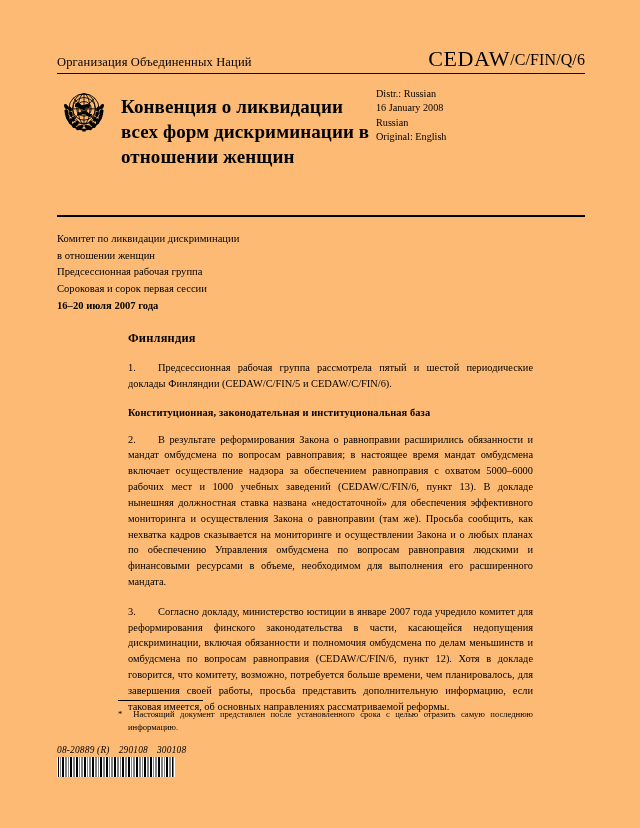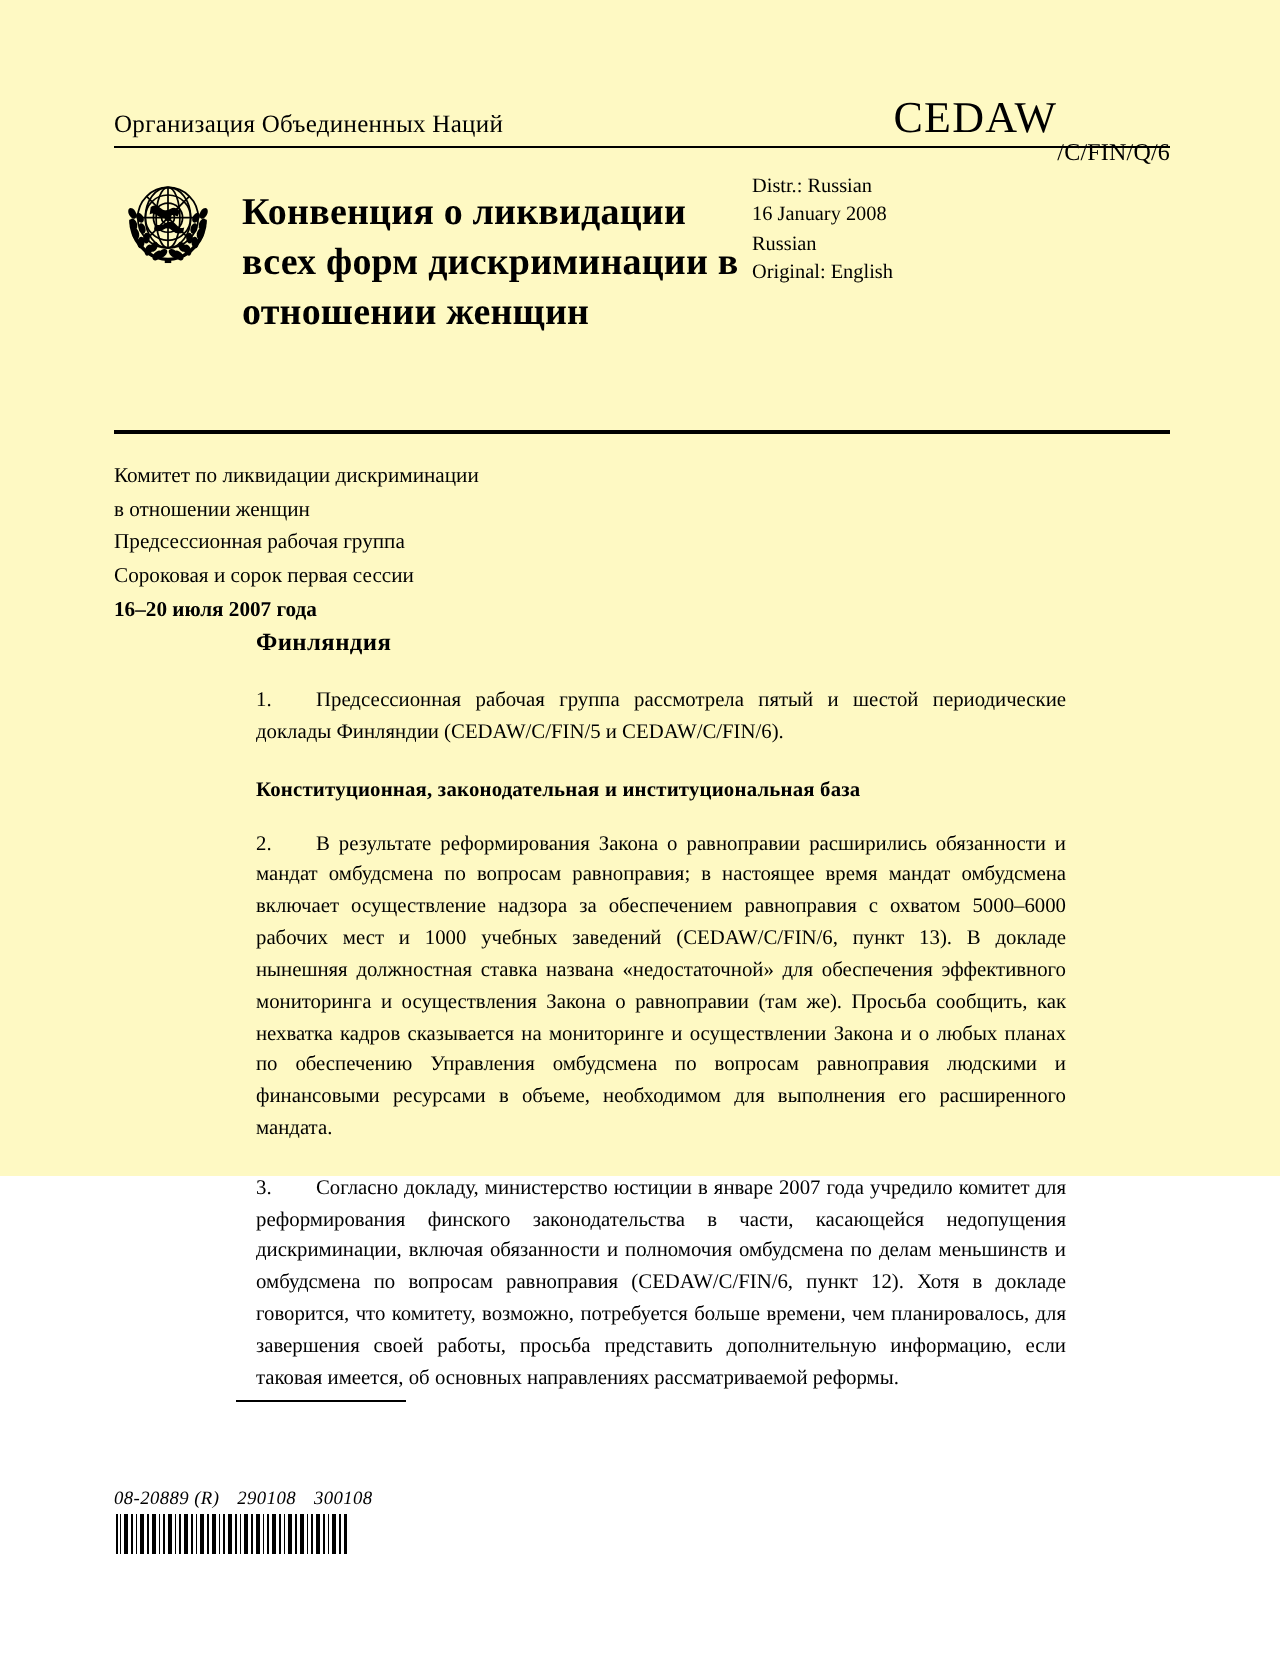--- a/index.html
+++ b/index.html
@@ -13,22 +13,22 @@
     position: relative;
     font-family: "Liberation Serif", "DejaVu Serif", serif;
     color: #000000;
     overflow: hidden;
   }
 
   .page {
     position: absolute;
     left: 0; top: 0;
     width: 640px;
-    height: 588px;
-    background: #fef9c3;
+    height: 828px;
+    background: #fdba74;
   }
 
   
   .masthead {
     position: absolute;
     left: 57px;
     top: 48px;
     width: 528px;
   }
   .masthead-top {
@@ -47,25 +47,25 @@
     white-space: nowrap;
     display: flex;
     align-items: center;
   }
   .symbol-main {
     font-size: 22px;
     letter-spacing: 0.6px;
     line-height: 1;
   }
   .symbol-sub {
-    font-size: 12px;
+    font-size: 16px;
     letter-spacing: 0.1px;
     line-height: 1;
     position: relative;
-    top: 17px;
+    top: 1px;
   }
   .rule-thin {
     border-top: 1.1px solid #000;
     width: 100%;
     height: 0;
   }
 
   .masthead-body {
     display: flex;
     align-items: flex-start;
@@ -137,20 +137,21 @@
   }
   .doc-title sup {
     font-size: 10px;
     font-weight: bold;
     vertical-align: super;
     line-height: 0;
   }
   .country {
     font-size: 12.4px;
     font-weight: bold;
+    margin-top: 17px;
     letter-spacing: 0.2px;
   }
   .para {
     font-size: 10.4px;
     line-height: 1.52;
     text-align: justify;
     margin-top: 14px;
     text-indent: 0;
   }
   .para .num {
@@ -312,20 +313,21 @@
     <div class="subhead">Конституционная, законодательная и институциональная база</div>
 
     <p class="para"><span class="num">2.</span><span>В результате реформирования Закона о равноправии расширились обязанности и мандат омбудсмена по вопросам равноправия; в настоящее время мандат омбудсмена включает осуществление надзора за обеспечением равноправия с охватом 5000–6000 рабочих мест и 1000 учебных заведений (CEDAW/C/FIN/6, пункт 13). В докладе нынешняя должностная ставка названа «недостаточной» для обеспечения эффективного мониторинга и осуществления Закона о равноправии (там же). Просьба сообщить, как нехватка кадров сказывается на мониторинге и осуществлении Закона и о любых планах по обеспечению Управления омбудсмена по вопросам равноправия людскими и финансовыми ресурсами в объеме, необходимом для выполнения его расширенного мандата.</span></p>
 
     <p class="para"><span class="num">3.</span><span>Согласно докладу, министерство юстиции в январе 2007 года учредило комитет для реформирования финского законодательства в части, касающейся недопущения дискриминации, включая обязанности и полномочия омбудсмена по делам меньшинств и омбудсмена по вопросам равноправия (CEDAW/C/FIN/6, пункт 12). Хотя в докладе говорится, что комитету, возможно, потребуется больше времени, чем планировалось, для завершения своей работы, просьба представить дополнительную информацию, если таковая имеется, об основных направлениях рассматриваемой реформы.</span></p>
 
   </div>
 
   <div class="footnote-wrap">
     <div class="footnote-rule"></div>
+    <div class="footnote-text"><span class="star">*</span>&nbsp;&nbsp;<span>Настоящий документ представлен после установленного срока с целью отразить самую последнюю информацию.</span></div>
   </div>
 
   <div class="footer">
     <div class="job-line"><span>08-20889 (R)</span><span class="sp"></span><span>290108</span><span class="sp"></span><span>300108</span></div>
     <svg class="barcode" viewBox="0 0 236 40" preserveAspectRatio="none">
       <rect x="0" y="0" width="236" height="40" fill="#fff"></rect>
       <g fill="#000">
         <rect x="2" y="0" width="2" height="40"></rect>
         <rect x="6" y="0" width="1" height="40"></rect>
         <rect x="10" y="0" width="4" height="40"></rect>

